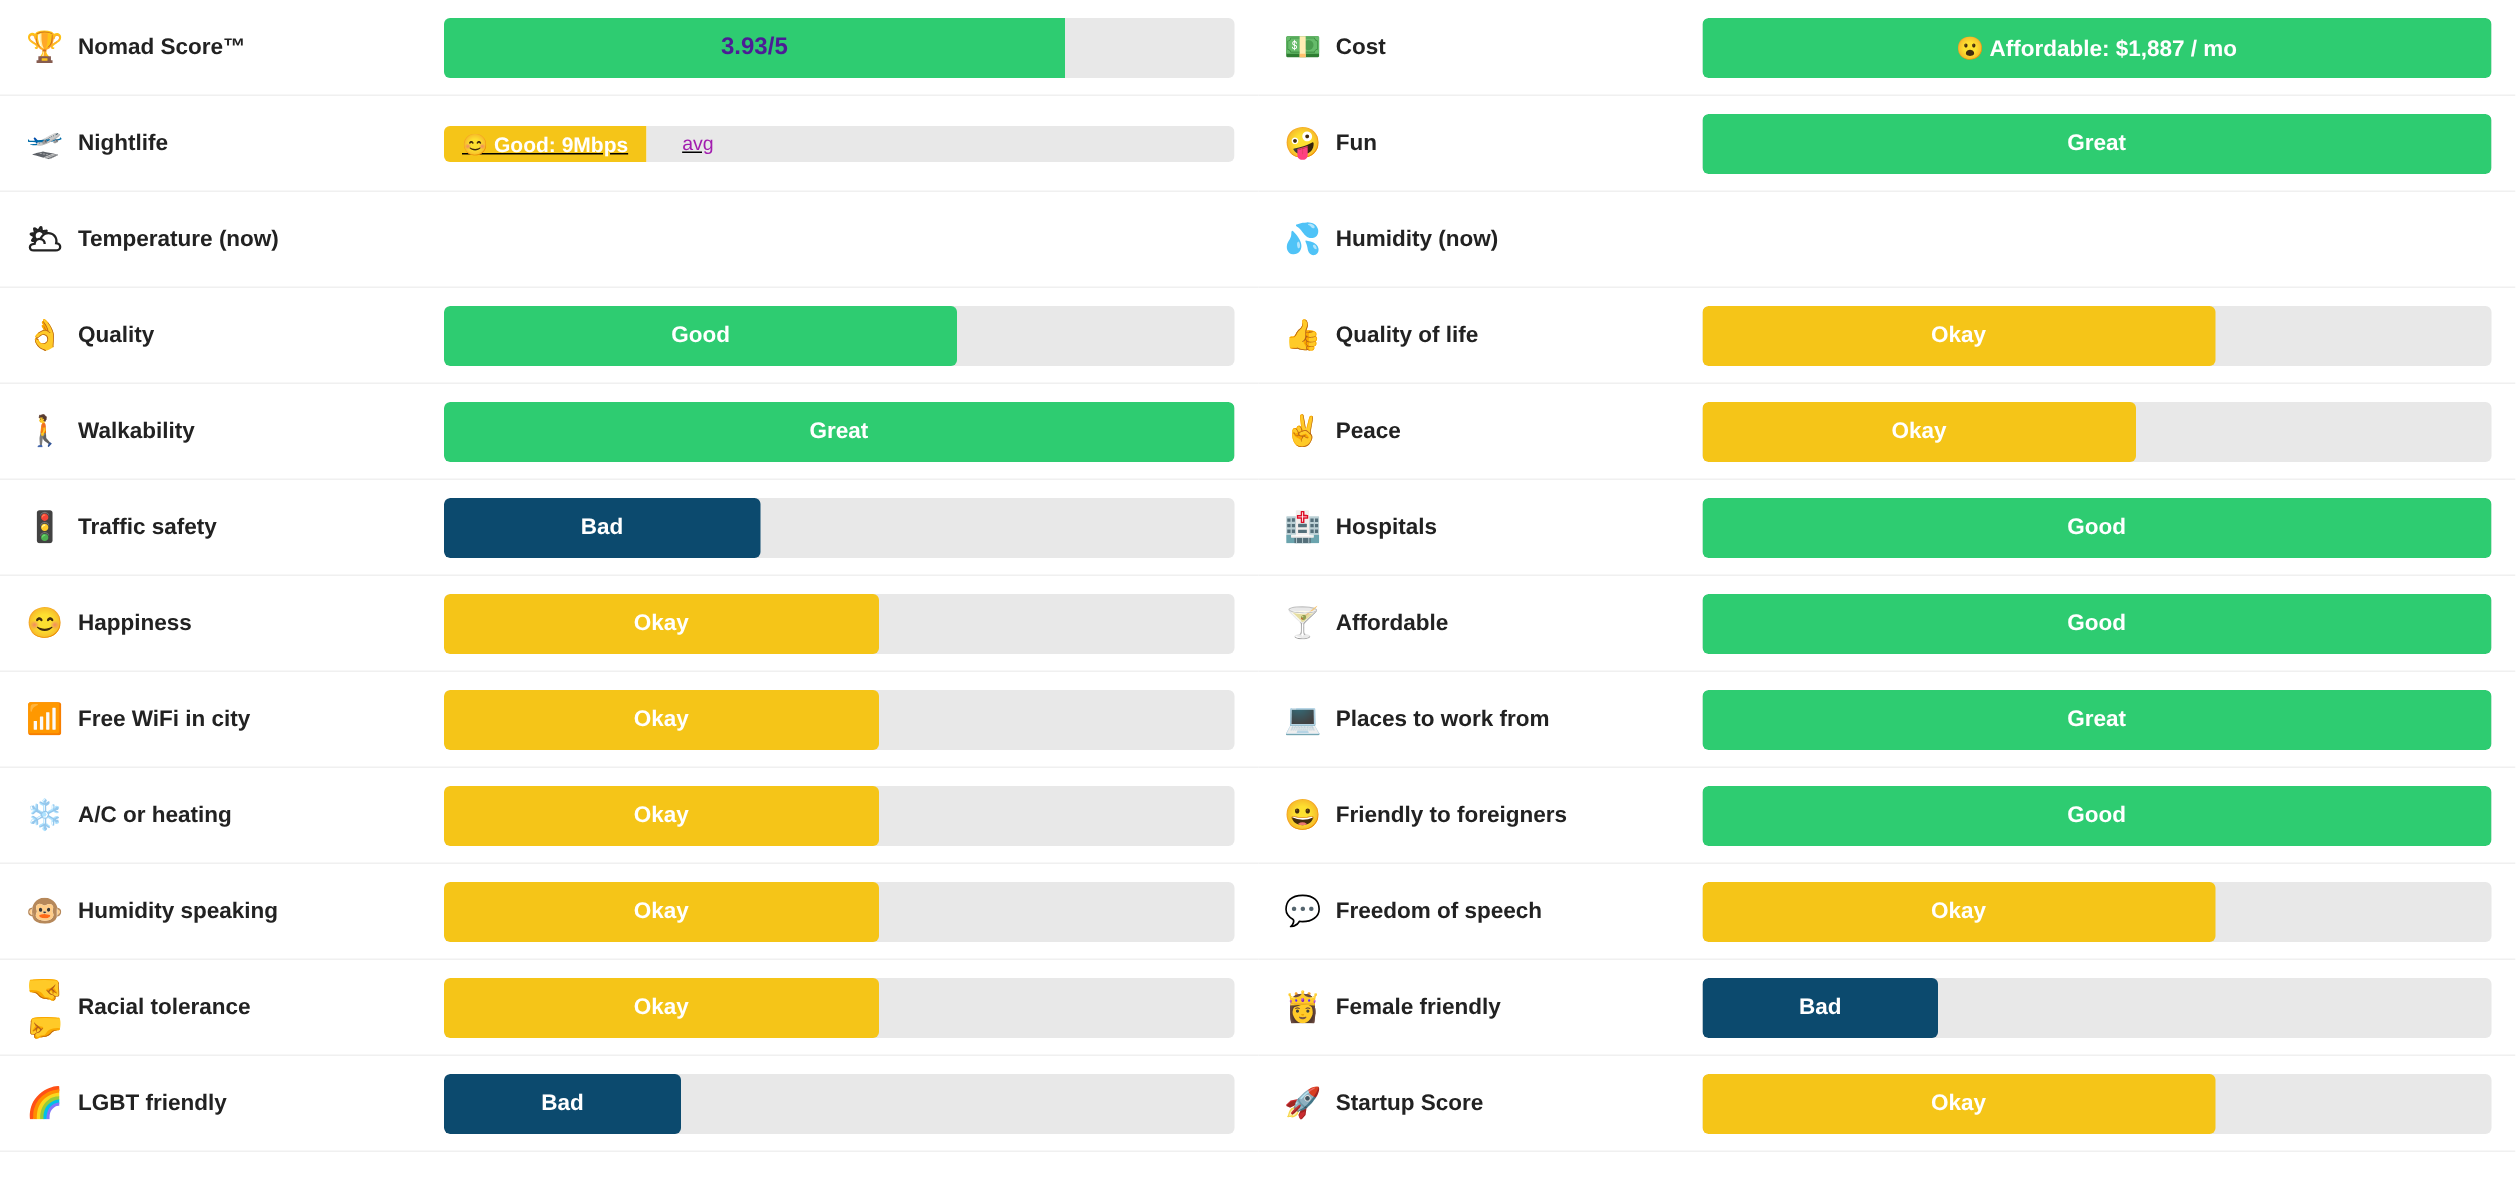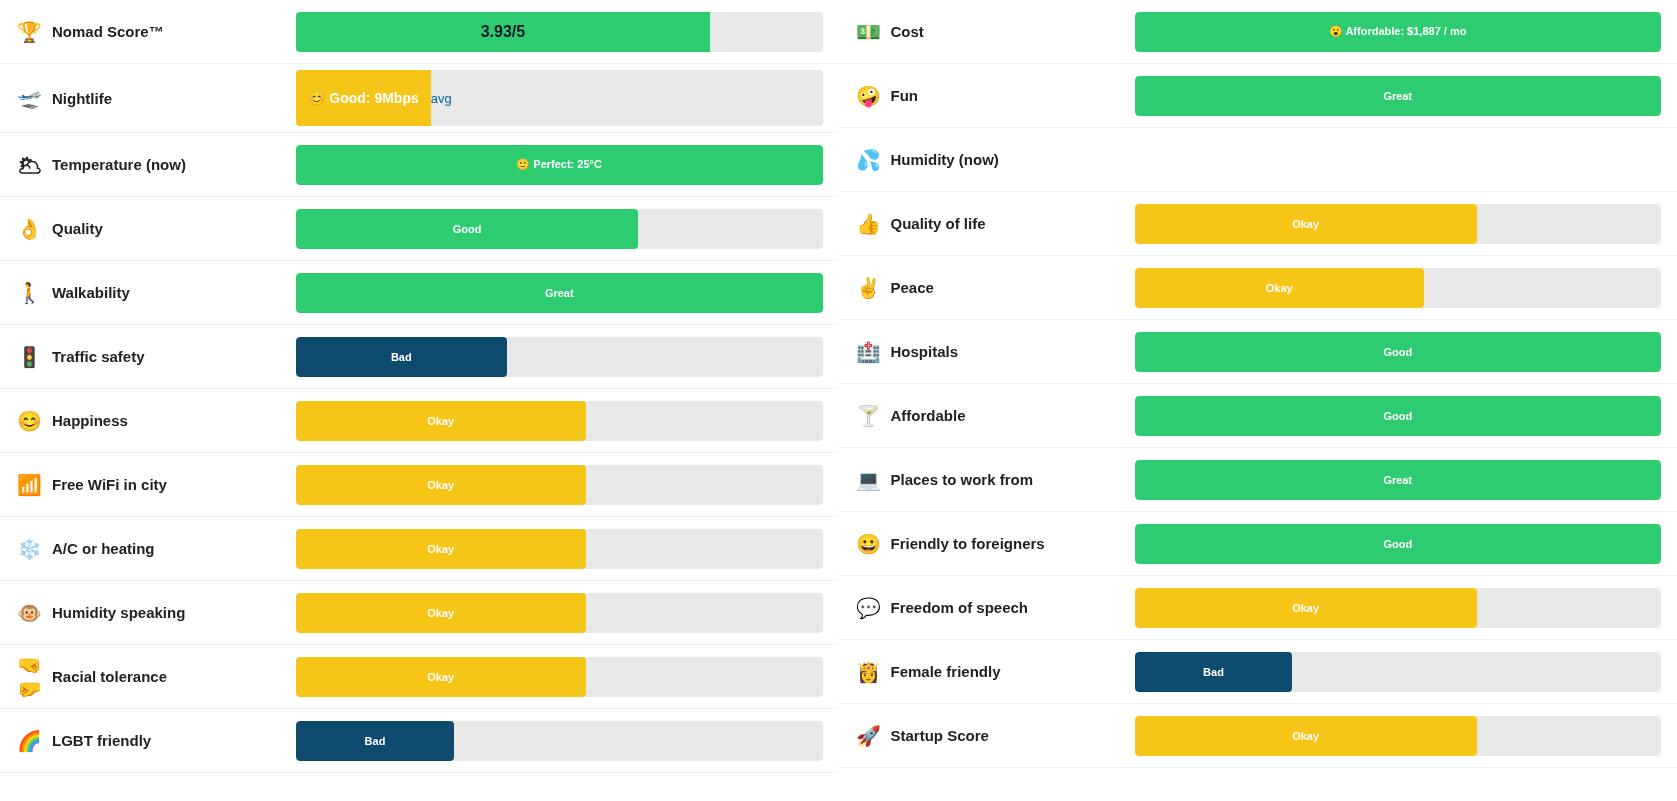--- a/index.html
+++ b/index.html
@@ -47,21 +47,21 @@
       position: relative;
       overflow: hidden;
     }
     .bar-fill {
       height: 100%;
       border-radius: 4px;
       display: flex;
       align-items: center;
       justify-content: center;
       font-weight: 700;
-      font-size: 11px;
+      font-size: 15px;
       color: #fff;
       white-space: nowrap;
     }
     .bar-full {
       width: 100%;
     }
     .bar-green { background: #2ecc71; }
     .bar-yellow { background: #f5c518; }
     .bar-red { background: #0c4a6e; }
 
@@ -73,60 +73,61 @@
     }
     .score-fill {
       background: #2ecc71;
       height: 40px;
       border-radius: 4px 0 0 4px;
       display: flex;
       align-items: center;
       justify-content: center;
       font-weight: 700;
       font-size: 16px;
-      color: #0f172a;
+      color: #4c1d95;
       padding: 0 0;
       flex-shrink: 0;
     }
     .score-rest {
       background: #e8e8e8;
       height: 40px;
       flex: 1;
       border-radius: 0 4px 4px 0;
     }
 
     .internet-bar {
       display: flex;
       align-items: flex-end;
       flex: 1;
-      height: 56px;
+      height: 24px;
       border-radius: 4px;
       overflow: hidden;
+      text-decoration: underline;
     }
     .internet-yellow {
       background: #f5c518;
       height: 100%;
       padding: 0 12px;
       display: flex;
       align-items: center;
       font-weight: 700;
       color: #fff;
       font-size: 14px;
       white-space: nowrap;
       flex-shrink: 0;
     }
     .internet-grey {
       background: #e8e8e8;
       height: 100%;
       flex: 1;
       display: flex;
       align-items: center;
-      padding: 0 0;
+      padding: 0 24px;
       font-size: 13px;
-      color: #0369a1;
+      color: #a21caf;
     }
   </style>
 </head>
 <body>
 
 <div class="grid">
   <div class="half" id="left-col">
       <div class="row">
         <div class="row-label">
           <span class="row-icon">🏆</span>
@@ -145,23 +146,20 @@
         <div class="internet-bar">
           <div class="internet-yellow">😊 Good: 9Mbps</div>
           <div class="internet-grey">avg</div>
         </div>
       </div>
       <div class="row">
         <div class="row-label">
           <span class="row-icon">🌥</span>
           <span>Temperature (now)</span>
         </div>
-        <div class="bar-container">
-          <div class="bar-fill bar-full bar-green">🙂 Perfect: 25°C</div>
-        </div>
       </div>
       <div class="row">
         <div class="row-label">
           <span class="row-icon">👌</span>
           <span>Quality</span>
         </div>
         <div class="bar-container">
           <div class="bar-fill bar-green" style="width: 65%;">Good</div>
         </div>
       </div>

